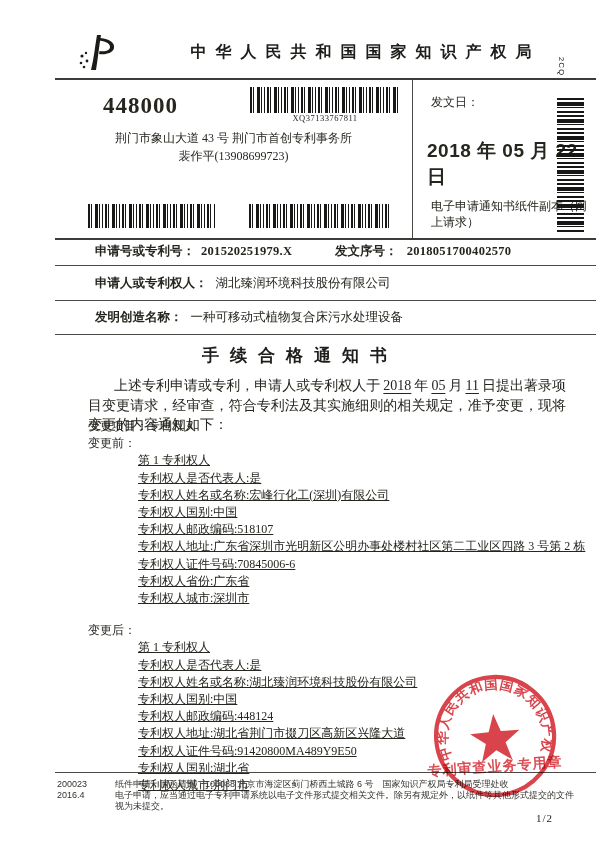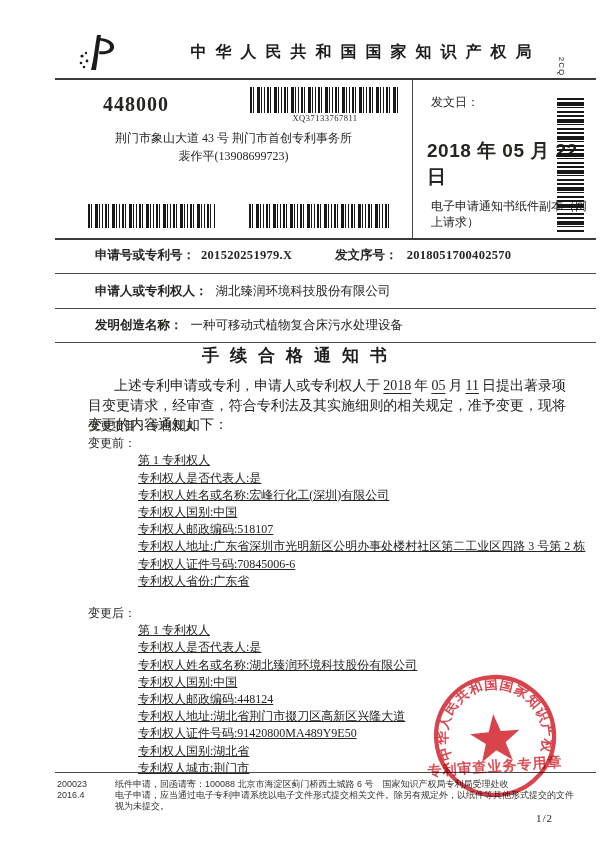--- a/index.html
+++ b/index.html
@@ -13,21 +13,21 @@
   .header{position:absolute;left:55px;top:30px;width:541px;height:48px;border-bottom:2px solid #3c3b38;}
   .logo{position:absolute;left:20px;top:2px;width:46px;height:42px;}
   .header-title{
     position:absolute;left:90px;right:10px;top:12px;text-align:center;
     font-size:16px;font-weight:bold;letter-spacing:9px;
     font-family:"Liberation Sans","DejaVu Sans",sans-serif;color:#1e1d1a;
   }
   
   .infobox{position:absolute;left:55px;top:80px;width:541px;height:158px;border-bottom:2px solid #3c3b38;}
   .cell-divider{position:absolute;left:357px;top:0;height:158px;border-left:1.2px solid #4a4946;}
-  .postal{position:absolute;left:48px;top:13px;font-size:20px;font-weight:bold;letter-spacing:1px;}
+  .postal{position:absolute;left:48px;top:13px;font-size:23px;font-weight:bold;letter-spacing:1px;}
   .bc-top{position:absolute;left:195px;top:7px;width:150px;height:26px;}
   .bc-top-label{position:absolute;left:195px;top:33px;width:150px;text-align:center;font-size:8.5px;letter-spacing:.5px;}
   .addr{position:absolute;left:0;top:50px;width:357px;text-align:center;font-size:12px;}
   .recipient{position:absolute;left:0;top:68px;width:357px;text-align:center;font-size:12px;}
   .bc-bl{position:absolute;left:33px;top:124px;width:127px;height:24px;}
   .bc-bm{position:absolute;left:194px;top:124px;width:142px;height:24px;}
   .dispatch-label{position:absolute;left:376px;top:14px;font-size:12px;}
   .dispatch-date{
     position:absolute;left:372px;top:58px;width:170px;
     font-size:19px;font-weight:bold;letter-spacing:.5px;
@@ -41,21 +41,21 @@
   .bc-h{background-image:repeating-linear-gradient(90deg,
       #171715 0 2px,transparent 2px 3px,#171715 3px 4px,transparent 4px 7px,
       #171715 7px 10px,transparent 10px 11px,#171715 11px 12px,transparent 12px 14px,
       #171715 14px 15px,transparent 15px 17px);}
   .bc-v{background-image:repeating-linear-gradient(180deg,
       #171715 0 2px,transparent 2px 4px,#171715 4px 8px,transparent 8px 9px,
       #171715 9px 10px,transparent 10px 13px,#171715 13px 15px,transparent 15px 17px);}
   
   .meta{position:absolute;left:55px;top:238px;width:541px;font-size:12.5px;}
   .meta-row{position:relative;border-bottom:1.2px solid #4a4946;display:flex;align-items:center;padding-left:40px;box-sizing:border-box;}
-  .r1{height:36px;} .r2{height:35px;} .r3{height:34px;}
+  .r1{height:28px;} .r2{height:35px;} .r3{height:34px;}
   .meta .lab{font-weight:bold;}
   .meta .val{font-weight:bold;margin-left:6px;letter-spacing:.3px;}
   .meta .val-n{margin-left:8px;}
   .meta .pair2{position:absolute;left:280px;}
   
   .notice-title{position:absolute;left:0;top:344px;width:600px;text-align:center;
     font-size:17px;font-weight:bold;letter-spacing:11px;
     font-family:"Liberation Sans","DejaVu Sans",sans-serif;color:#1e1d1a;}
   .para{position:absolute;left:88px;top:376px;width:478px;font-size:14px;line-height:19.5px;text-align:justify;}
   .para .indent{display:inline-block;width:26px;}
@@ -144,20 +144,21 @@
     <div>变更前：</div>
     <div class="blk">
       <div>第 1 专利权人</div>
       <div>专利权人是否代表人:是</div>
       <div>专利权人姓名或名称:宏峰行化工(深圳)有限公司</div>
       <div>专利权人国别:中国</div>
       <div>专利权人邮政编码:518107</div>
       <div>专利权人地址:广东省深圳市光明新区公明办事处楼村社区第二工业区四路 3 号第 2 栋</div>
       <div>专利权人证件号码:70845006-6</div>
       <div>专利权人省份:广东省</div>
+      <div>专利权人城市:深圳市</div>
     </div>
     <div class="after-label">变更后：</div>
     <div class="blk">
       <div>第 1 专利权人</div>
       <div>专利权人是否代表人:是</div>
       <div>专利权人姓名或名称:湖北臻润环境科技股份有限公司</div>
       <div>专利权人国别:中国</div>
       <div>专利权人邮政编码:448124</div>
       <div>专利权人地址:湖北省荆门市掇刀区高新区兴隆大道</div>
       <div>专利权人证件号码:91420800MA489Y9E50</div>

